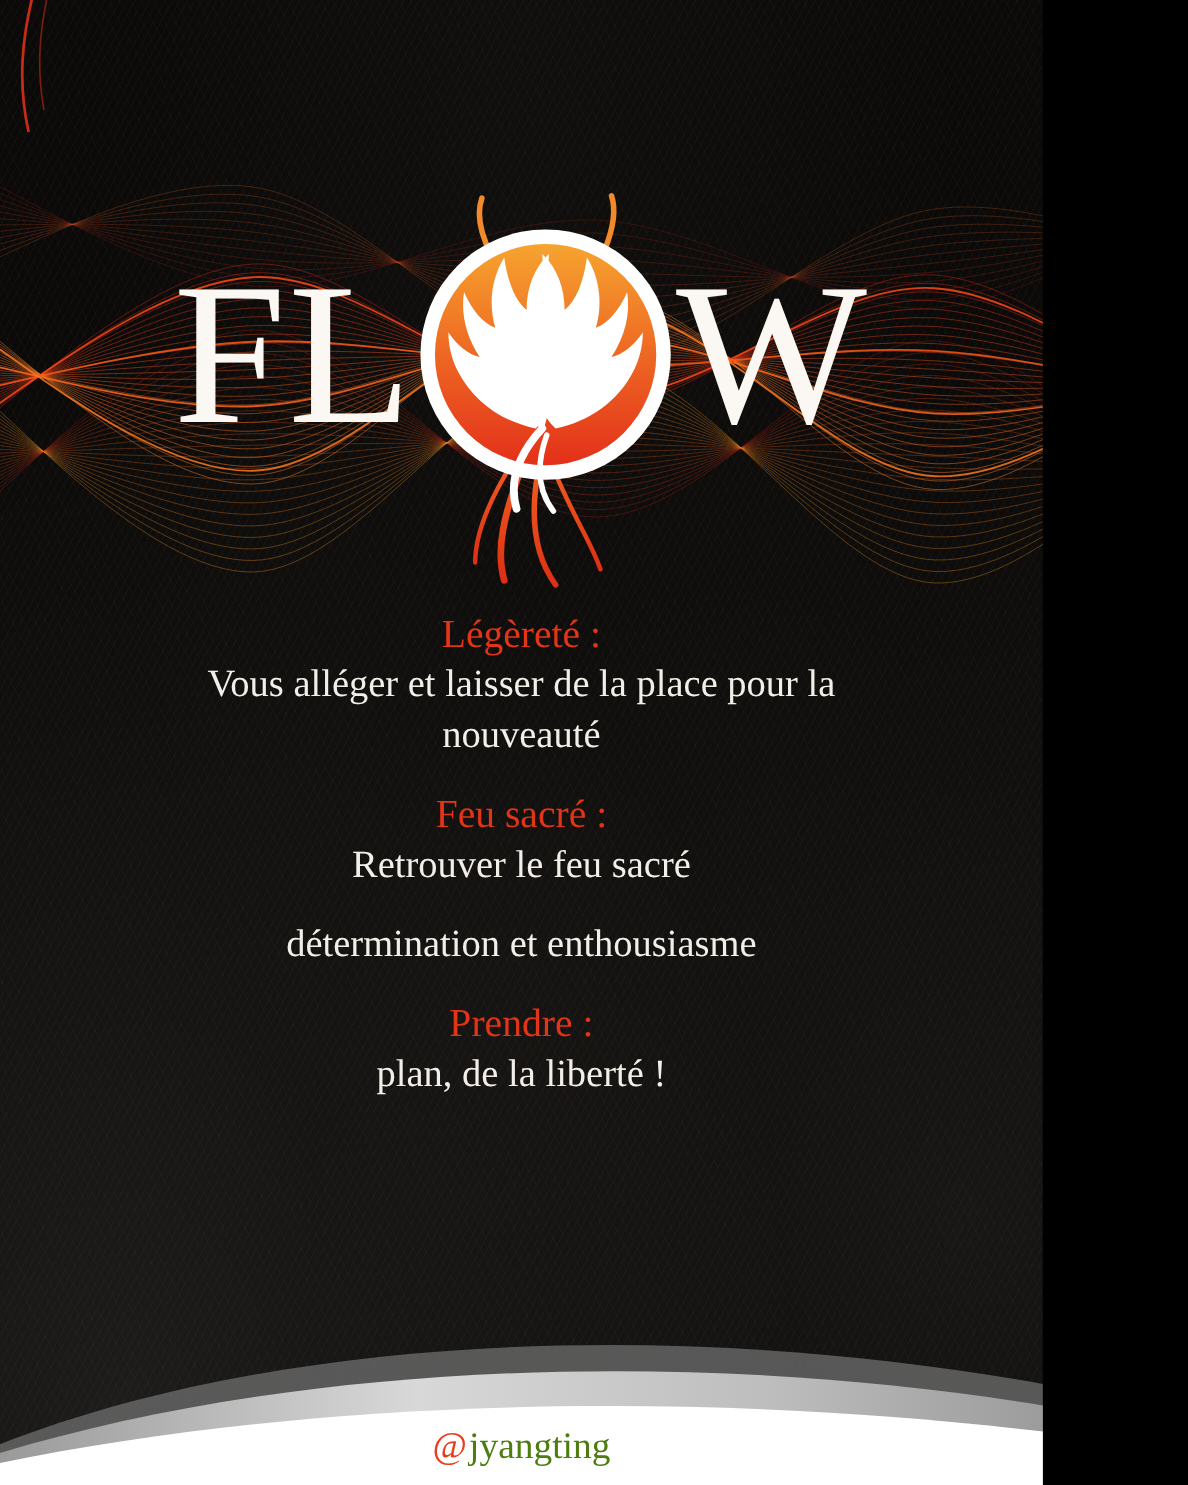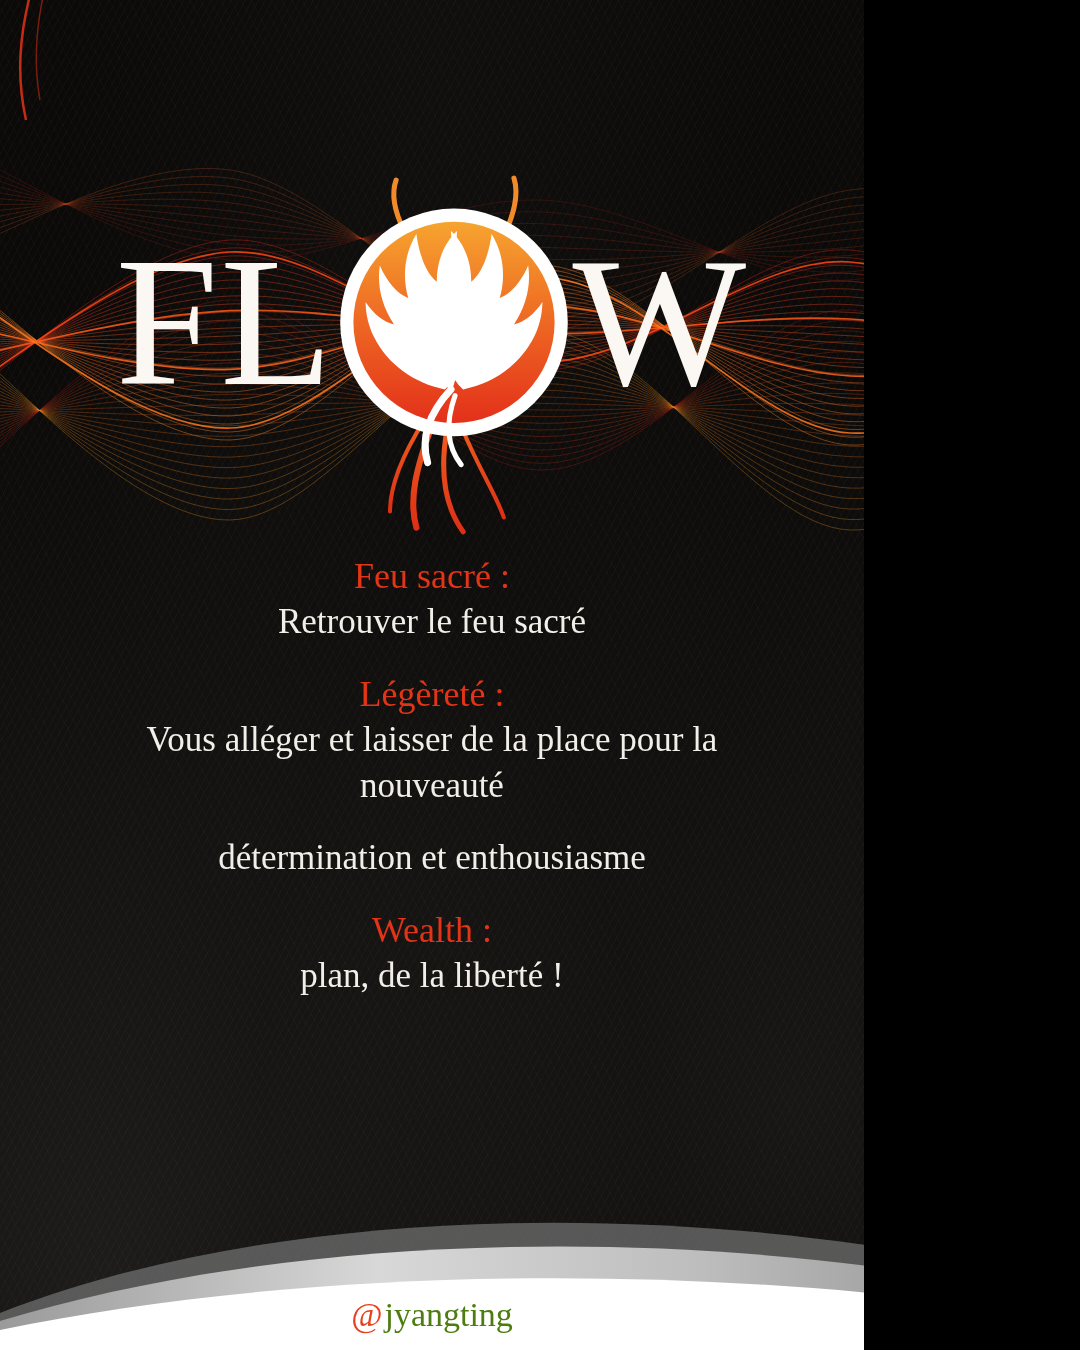--- a/index.html
+++ b/index.html
@@ -1,17 +1,17 @@
 <!DOCTYPE html>
 <html><head>
 <meta charset="utf-8">
 <style>
   html,body{margin:0;padding:0;background:#000;}
   .poster{
-    position:relative; width:864px; height:1350px; overflow:hidden;
+    position:relative; width:948px; height:1350px; overflow:hidden;
     background:#0b0a09;
     font-family:"Liberation Serif", serif;
   }
   .texture{
     position:absolute; inset:0; z-index:0; pointer-events:none;
     background:
       radial-gradient(ellipse at 12% 96%, rgba(170,160,150,0.12), transparent 52%),
       radial-gradient(ellipse at 92% 82%, rgba(160,150,140,0.09), transparent 48%),
       radial-gradient(ellipse at 50% 8%,  rgba(120,110,100,0.05), transparent 60%),
       repeating-linear-gradient(118deg, rgba(255,255,255,0.025) 0 1px, transparent 1px 6px),
@@ -165,33 +165,33 @@
         <path d="M122,186 C100,210 92,234 99,258" stroke-width="7"></path>
         <path d="M126,192 C116,220 118,242 132,260" stroke-width="5"></path>
       </g>
     </svg>
 
     <span class="t-letters">W</span>
   </div>
 
   <div class="sections">
     <section>
-      <h2>Feu sacré :</h2>
-      <p>Retrouver le feu sacré</p>
-    </section>
-    <section>
       <h2>Légèreté :</h2>
       <p>Vous alléger et laisser de la place pour la</p>
       <p>nouveauté</p>
     </section>
     <section>
+      <h2>Feu sacré :</h2>
+      <p>Retrouver le feu sacré</p>
+    </section>
+    <section>
       <p>détermination et enthousiasme</p>
     </section>
     <section>
-      <h2>Wealth :</h2>
+      <h2>Prendre :</h2>
       <p>plan, de la liberté !</p>
     </section>
   </div>
 
   <svg class="footer-arc" width="1080" height="232" viewBox="0 0 1080 232">
     <defs>
       <linearGradient id="silver" x1="0" y1="0" x2="1" y2="0">
         <stop offset="0" stop-color="#9a9a9a"></stop>
         <stop offset="0.35" stop-color="#d8d8d8"></stop>
         <stop offset="0.65" stop-color="#bdbdbd"></stop>

